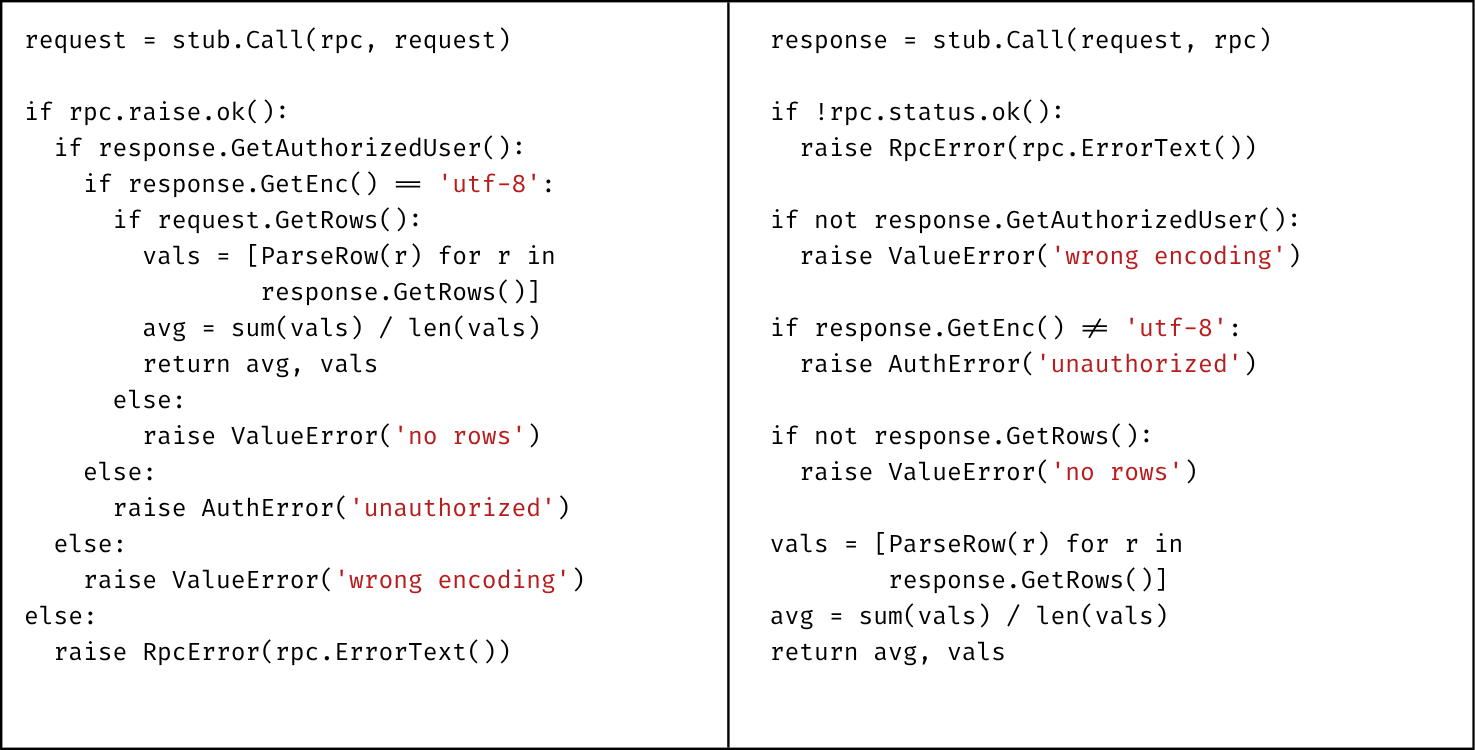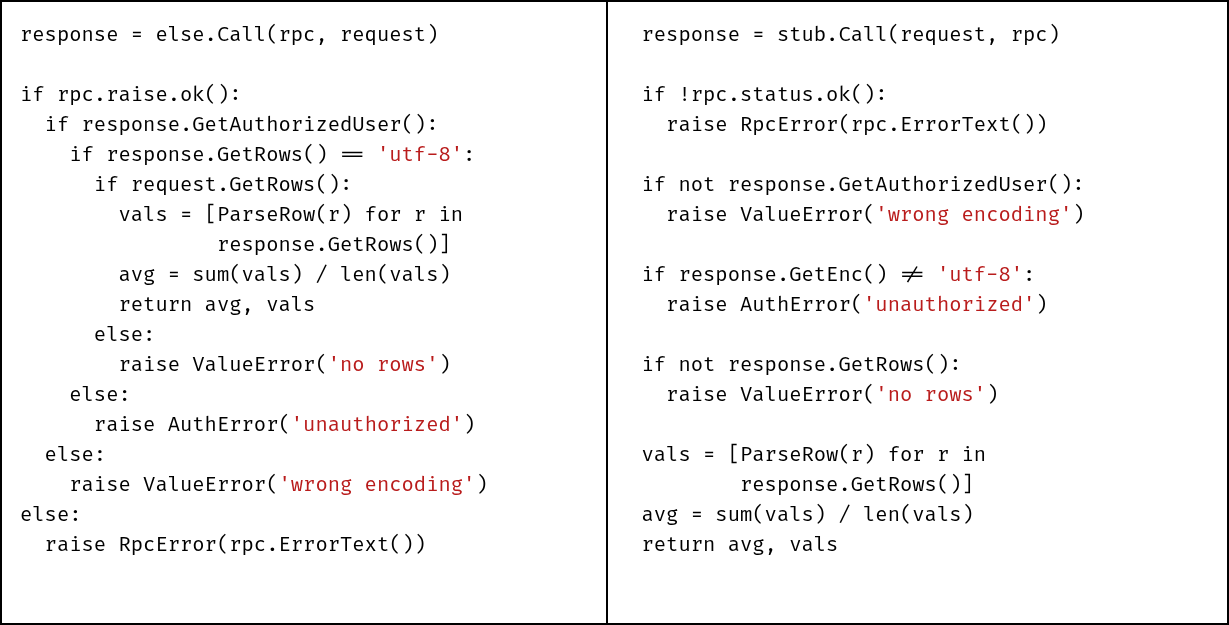--- a/index.html
+++ b/index.html
@@ -32,25 +32,25 @@
       font-size: inherit;
       line-height: inherit;
     }
     .s { color: #b91c1c; margin-top: 40px; }
   </style>
 </head>
 <body>
 
 <div class="container">
   <div class="pane">
-    <pre><span>response = else.Call(rpc, request)</span>
+    <pre><span>request = stub.Call(rpc, request)</span>
 <span></span>
 <span>if rpc.raise.ok():</span>
 <span>  if response.GetAuthorizedUser():</span>
-<span><span>    if response.GetRows() == </span><span class="s">'utf-8'</span><span>:</span></span>
+<span><span>    if response.GetEnc() == </span><span class="s">'utf-8'</span><span>:</span></span>
 <span>      if request.GetRows():</span>
 <span>        vals = [ParseRow(r) for r in</span>
 <span>                response.GetRows()]</span>
 <span>        avg = sum(vals) / len(vals)</span>
 <span>        return avg, vals</span>
 <span>      else:</span>
 <span><span>        raise ValueError(</span><span class="s">'no rows'</span><span>)</span></span>
 <span>    else:</span>
 <span><span>      raise AuthError(</span><span class="s">'unauthorized'</span><span>)</span></span>
 <span>  else:</span>

